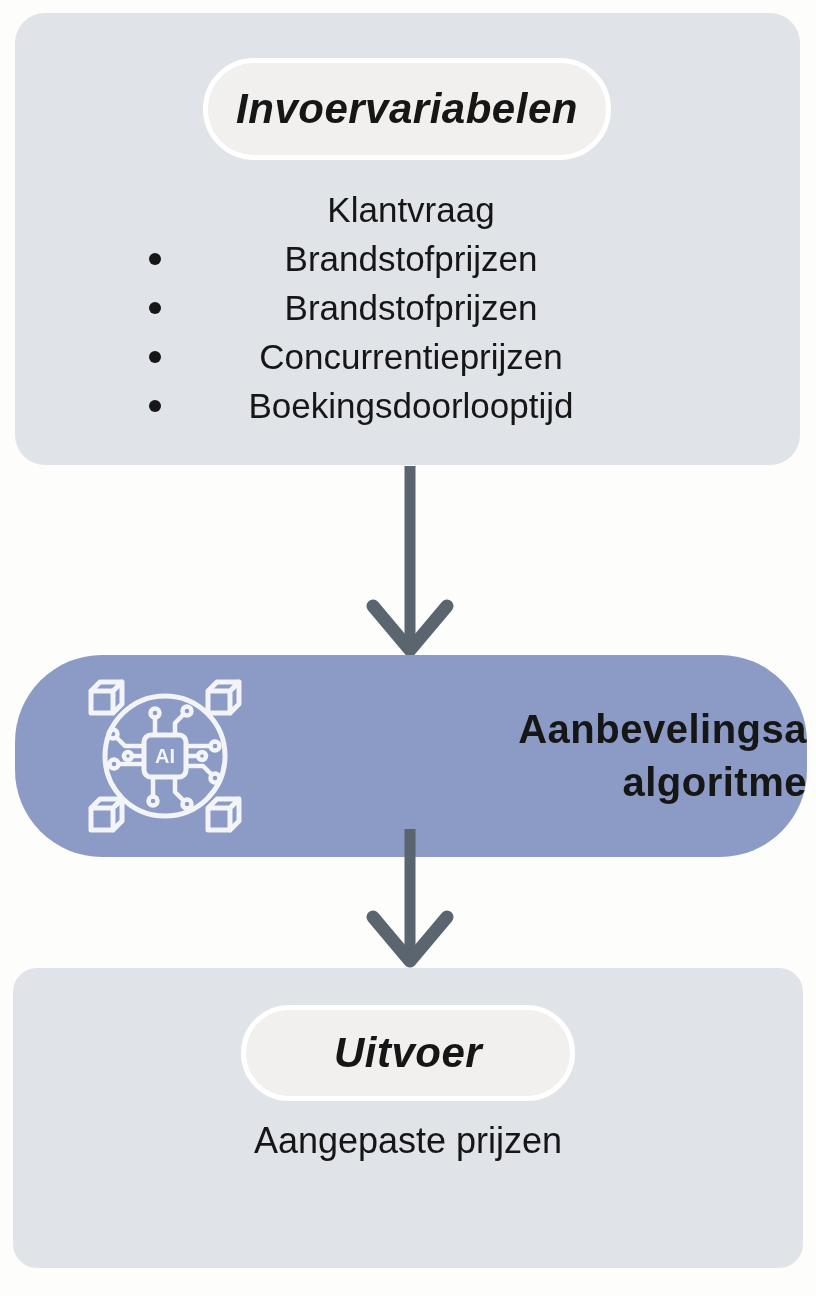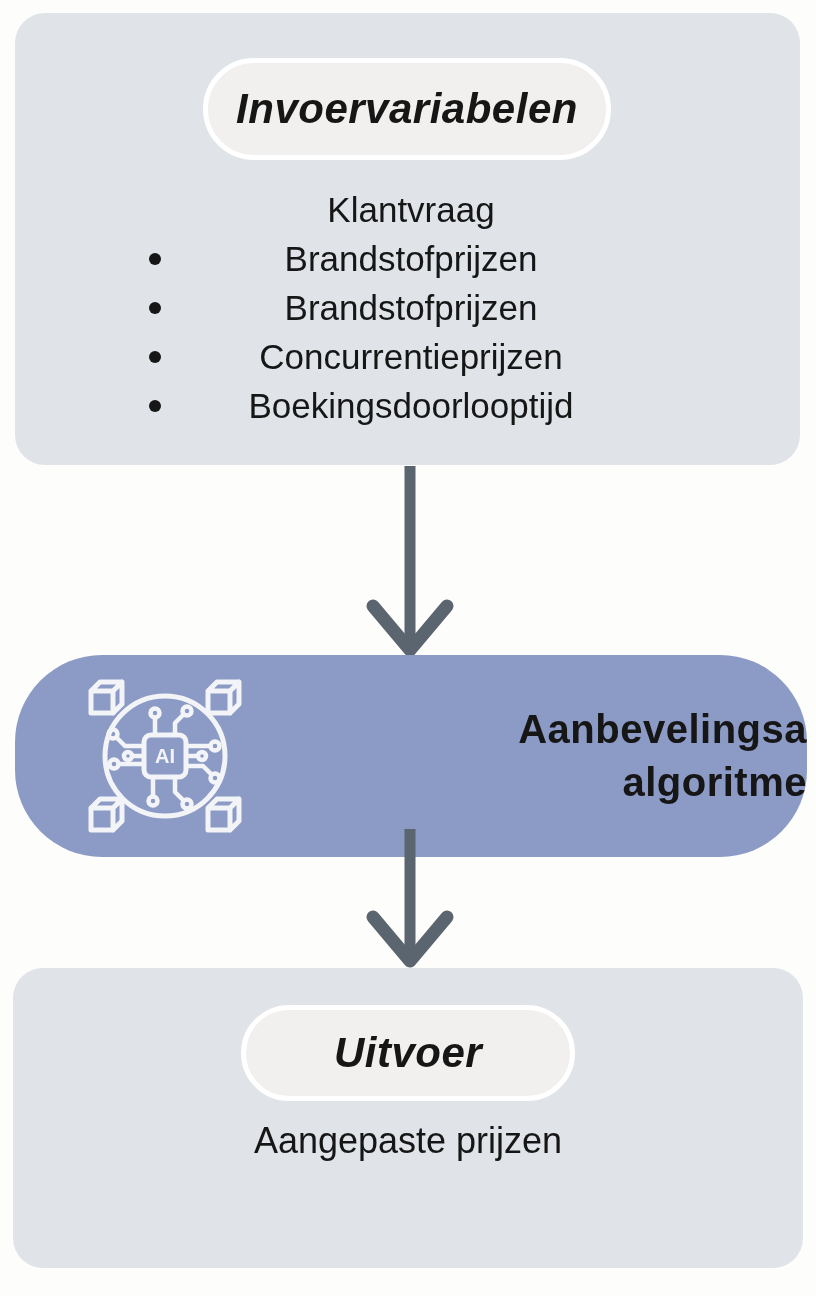--- a/index.html
+++ b/index.html
@@ -15,21 +15,21 @@
     background: var(--page-bg, #fdfdfb);
     overflow: hidden;
   }
   
   .flow-box {
     position: absolute;
     background: var(--box-bg, #e0e4e9);
     border-radius: 30px;
   }
   .box-input  { left: 15px; top: 13px;  width: 785px; height: 452px; }
-  .box-output { left: 13px; top: 968px; width: 790px; height: 300px; }
+  .box-output { left: 13px; top: 968px; width: 790px; height: 300px; border-radius: 24px; }
 
   
   .title-pill {
     position: absolute;
     background: var(--pill-bg, #f2f0ee);
     border: 5px solid var(--pill-border, #ffffff);
     border-radius: 60px;
     box-sizing: border-box;
     display: flex;
     align-items: center;

